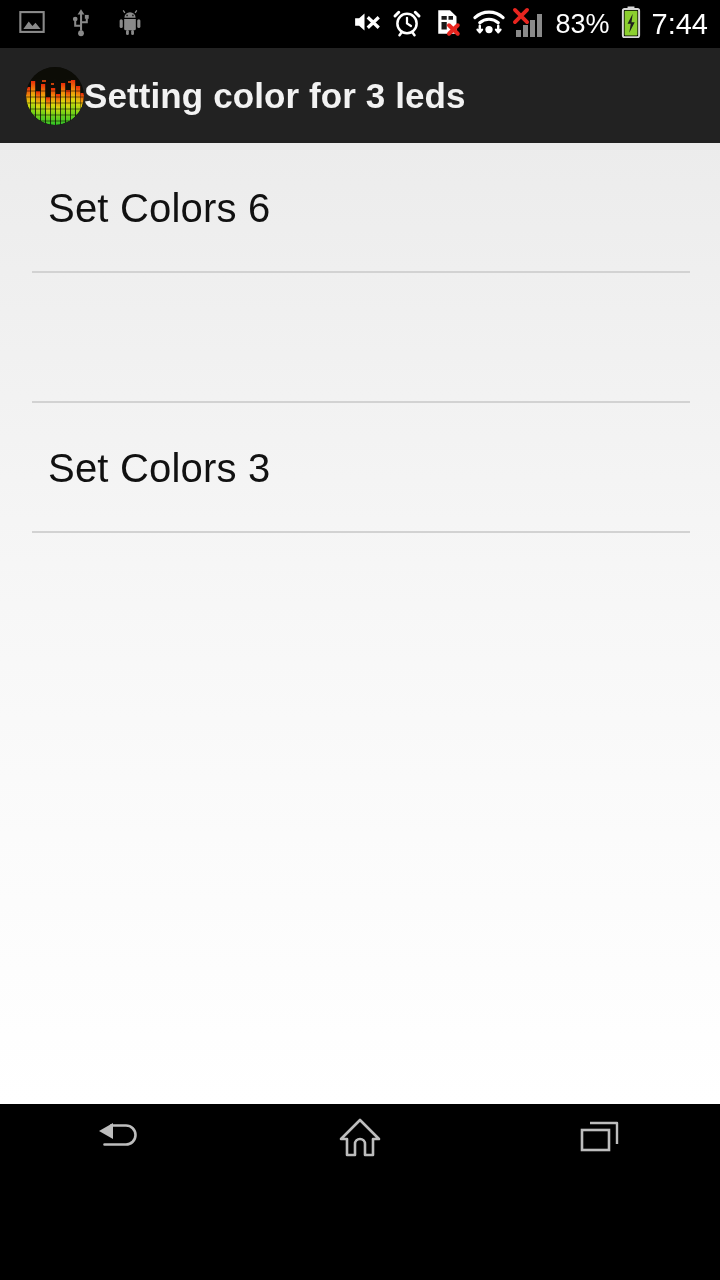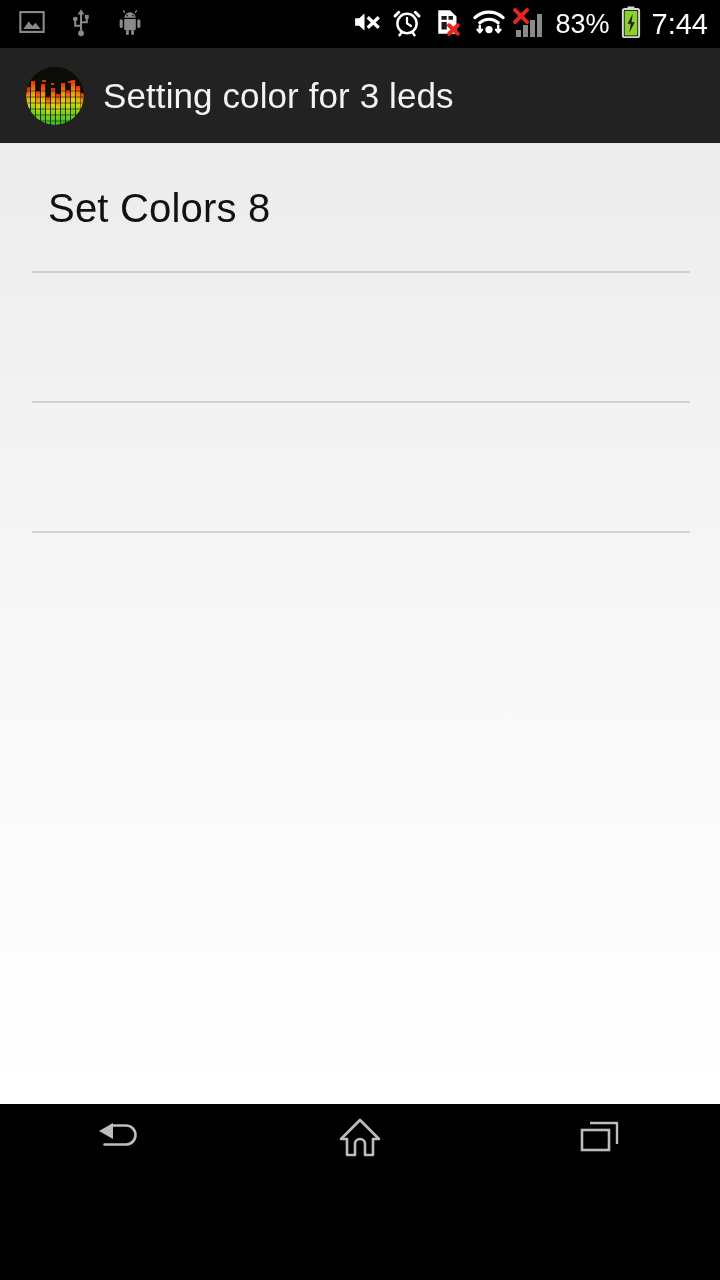--- a/index.html
+++ b/index.html
@@ -44,22 +44,22 @@
   .app-bar {
     flex:0 0 95px; height:95px; background:#222222;
     display:flex; align-items:center; padding-left:26px;
   }
   .app-icon {
     width:58px; height:58px; border-radius:50%;
     flex:0 0 58px; overflow:hidden; position:relative;
     background:#111;
   }
   .app-title {
-    color:#f2f2f2; font-size:35px; margin-left:19px;
-    font-family:"Liberation Sans", sans-serif; font-weight:400;
+    color:#f2f2f2; font-size:35px; 
+    font-family:"Liberation Sans", sans-serif; font-weight:700;
     letter-spacing:0.1px; white-space:nowrap;
   }
 
   
   .content {
     flex:1 1 auto; position:relative;
     background:linear-gradient(to bottom, #ececec 0%, #f1f1f1 22%, #f7f7f7 48%, #fbfbfb 72%, #ffffff 100%);
     padding-top:0;
   }
   .list { display:flex; flex-direction:column; }
@@ -246,29 +246,30 @@
         </g>
       </svg>
     </span>
     <span class="app-title">Setting color for 3 leds</span>
   </div>
 
   <div class="content">
     <div class="list">
 
       <div class="list-item">
-        <span class="list-item-label">Set Colors 8</span>
+        <span class="list-item-label">Set Colors 6</span>
         <span class="divider"></span>
       </div>
 
       <div class="list-item">
         <span class="divider"></span>
       </div>
 
       <div class="list-item">
+        <span class="list-item-label">Set Colors 3</span>
         <span class="divider"></span>
       </div>
 
     </div>
   </div>
 
   <div class="nav-bar">
 
     <div class="nav-btn">
       <span>

